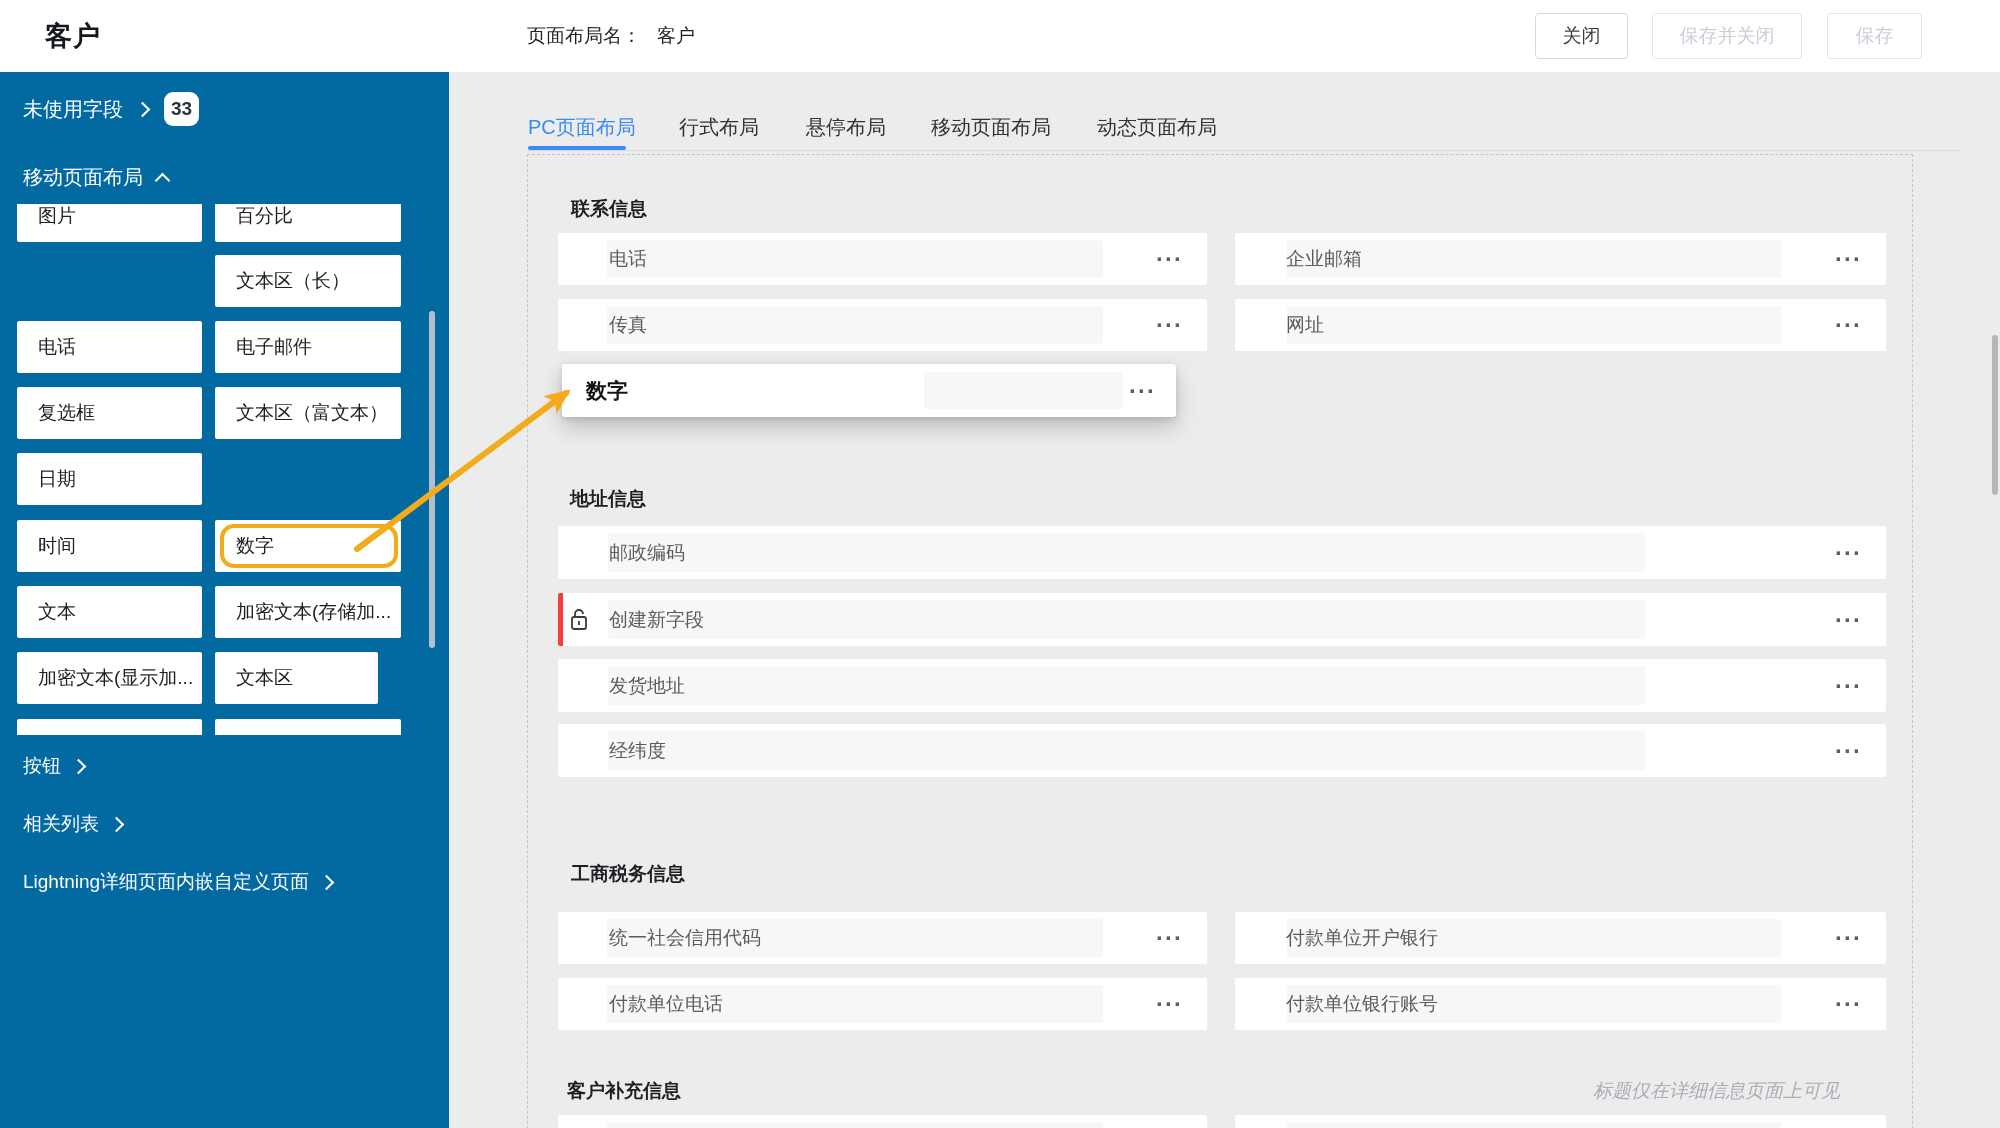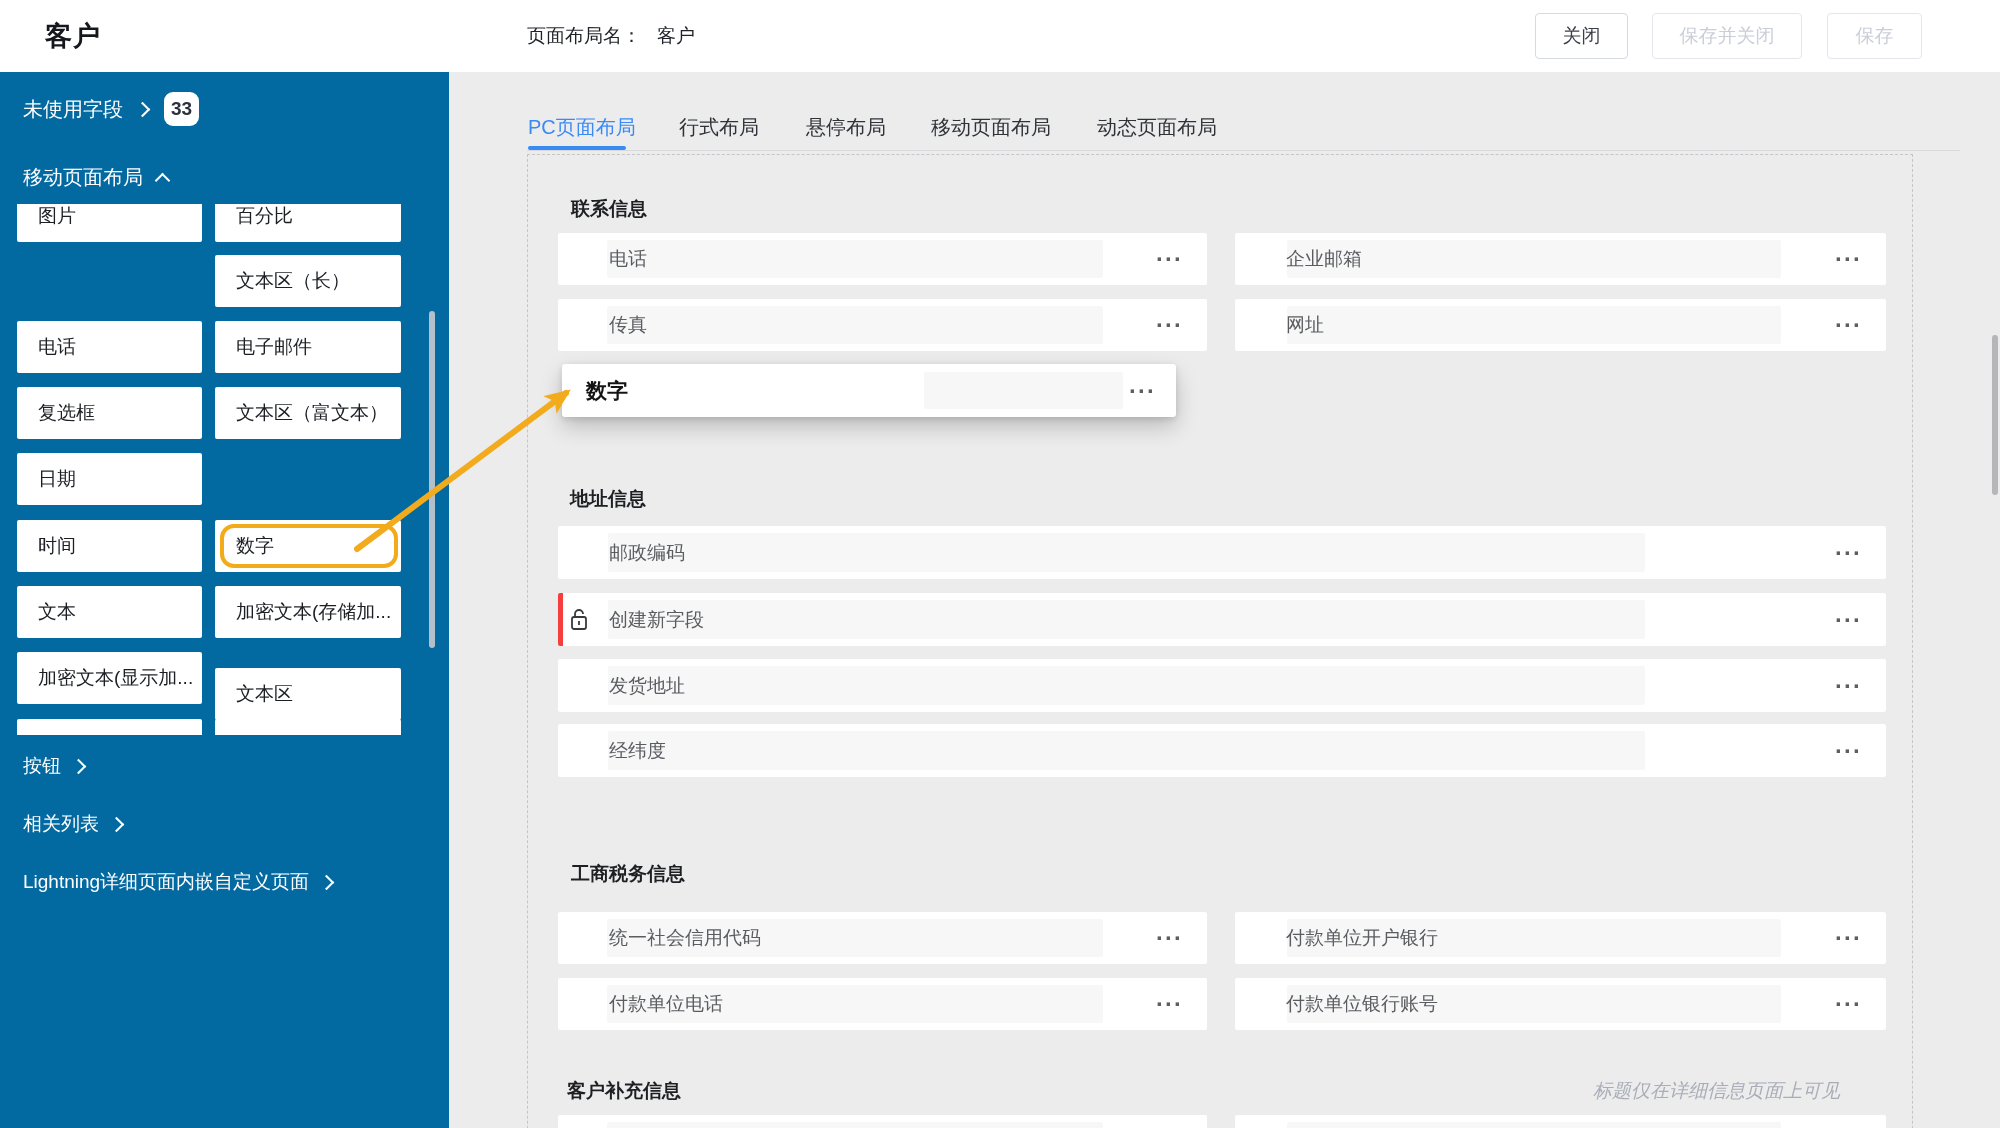--- a/index.html
+++ b/index.html
@@ -95,21 +95,21 @@
       <div class="ftype" style="left:17px;top:117px;">电话</div>
       <div class="ftype" style="left:215px;top:117px;width:186px;">电子邮件</div>
       <div class="ftype" style="left:17px;top:183px;">复选框</div>
       <div class="ftype" style="left:215px;top:183px;width:186px;">文本区（富文本）</div>
       <div class="ftype" style="left:17px;top:249px;">日期</div>
       <div class="ftype" style="left:17px;top:316px;">时间</div>
       <div class="ftype" style="left:215px;top:316px;width:186px;">数字</div>
       <div class="ftype" style="left:17px;top:382px;">文本</div>
       <div class="ftype" style="left:215px;top:382px;width:186px;">加密文本(存储加...</div>
       <div class="ftype" style="left:17px;top:448px;">加密文本(显示加...</div>
-      <div class="ftype" style="left:215px;top:448px;width:186px;margin-top:16px;">文本区</div>
+      <div class="ftype" style="left:215px;top:448px;width:163px;">文本区</div>
       <div class="ftype" style="left:17px;top:515px;"></div>
       <div class="ftype" style="left:215px;top:515px;width:186px;"></div>
     </div>
 
     <div class="side-link" style="top:681px;">
       <span>按钮</span>
       <span class="chev right"></span>
     </div>
     <div class="side-link" style="top:739px;">
       <span>相关列表</span>

